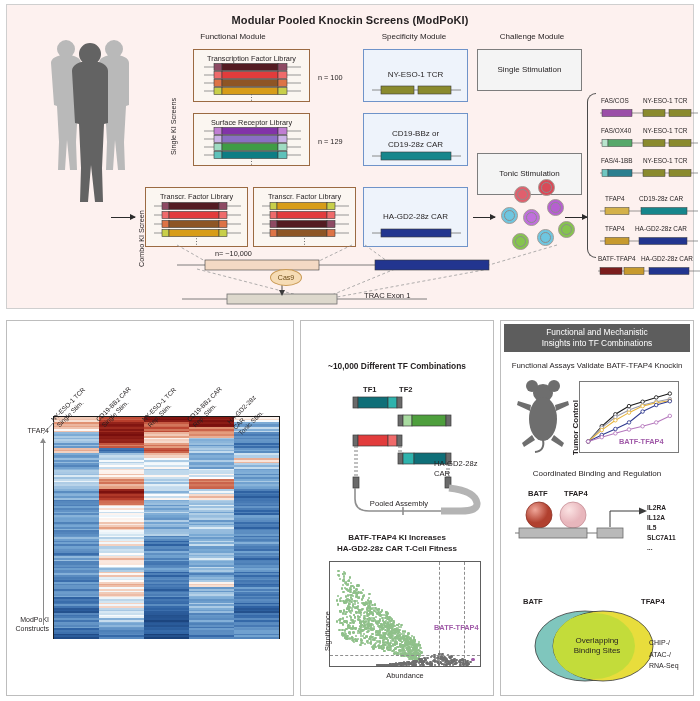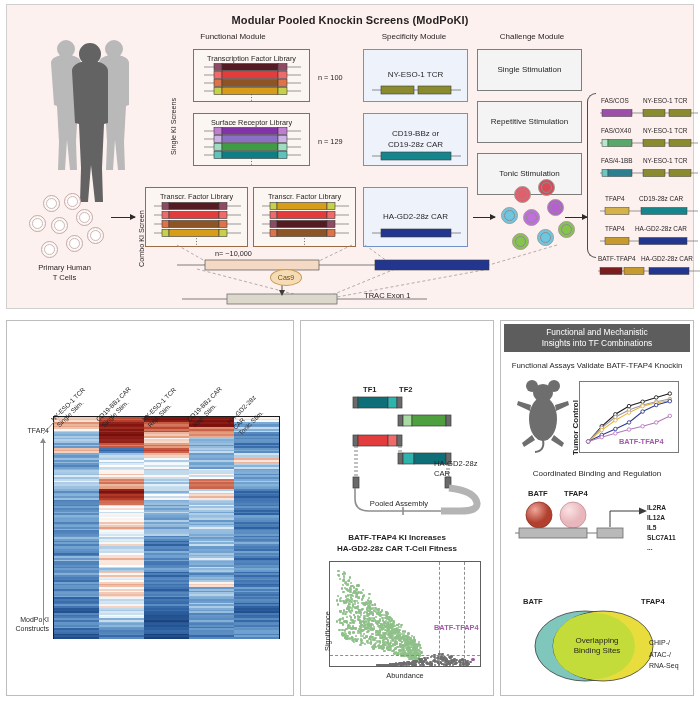--- a/index.html
+++ b/index.html
@@ -255,55 +255,24 @@
       <div class="box-ctr" style="padding-bottom:18px;">HA-GD2-28z CAR</div>
       <svg viewBox="0 0 105 60" style="position:absolute;left:0;top:0;width:105px;height:60px;">
         <line x1="8" y1="45" x2="97" y2="45" stroke="#6f6f6f" stroke-width=".8"></line>
         <rect x="17" y="41" width="70" height="8" fill="#22358f" stroke="#3b3b3b" stroke-width=".6"></rect>
       </svg>
     </div>
 
     <div class="mod-box gray" style="left:470px;top:44px;width:105px;height:42px;">
       <div class="box-ctr">Single Stimulation</div>
     </div>
-    <div class="mod-box gray" style="left:470px;top:96px;width:105px;height:42px;">
-      <div class="box-ctr">Repetitive Stimulation</div>
-    </div>
     <div class="mod-box gray" style="left:470px;top:148px;width:105px;height:42px;">
       <div class="box-ctr">Tonic Stimulation</div>
     </div>
 
-    <div class="tcells" style="left:10px;top:188px;width:95px;height:80px;">
-      <div class="tcell" style="left:26px;top:2px;width:17px;height:17px;">
-          <i></i>
-        </div>
-      <div class="tcell" style="left:47px;top:0px;width:17px;height:17px;">
-          <i></i>
-        </div>
-      <div class="tcell" style="left:59px;top:16px;width:17px;height:17px;">
-          <i></i>
-        </div>
-      <div class="tcell" style="left:12px;top:22px;width:17px;height:17px;">
-          <i></i>
-        </div>
-      <div class="tcell" style="left:34px;top:24px;width:17px;height:17px;">
-          <i></i>
-        </div>
-      <div class="tcell" style="left:70px;top:34px;width:17px;height:17px;">
-          <i></i>
-        </div>
-      <div class="tcell" style="left:49px;top:42px;width:17px;height:17px;">
-          <i></i>
-        </div>
-      <div class="tcell" style="left:24px;top:48px;width:17px;height:17px;">
-          <i></i>
-        </div>
-      <div class="cap" style="left:0;top:70px;white-space:pre-line;">Primary Human
-T Cells</div>
-    </div>
 
     <div class="arrow" style="left:104px;top:212px;width:24px;"></div>
     <div class="arrow" style="left:466px;top:212px;width:22px;"></div>
     <div class="arrow" style="left:558px;top:212px;width:22px;"></div>
 
     <div style="position:absolute;left:492px;top:178px;width:70px;height:72px;">
       <div class="ocell" style="left:15px;top:3px;width:17px;height:17px;background:#e05f6d;">
           <i></i>
         </div>
       <div class="ocell" style="left:39px;top:-4px;width:17px;height:17px;background:#d94a58;">
@@ -1092,20 +1061,21 @@
 Constructs</div>
     <svg style="position:absolute;left:36px;top:100px;width:12px;height:16px;" viewBox="0 0 12 16">
       <line x1="0" y1="13" x2="11" y2="1" stroke="#8a8a8a" stroke-width=".9"></line>
     </svg>
     <div class="axarrow" style="left:36px;top:122px;height:182px;"></div>
 
   </div>
 
   <div class="bpanel" id="panel-mid">
 
+    <div class="mlabel" style="top:40px;font-weight:bold;font-size:8.4px;">~10,000 Different TF Combinations</div>
 
     <div class="plain" style="left:62px;top:64px;font-weight:bold;">TF1</div>
     <div class="plain" style="left:98px;top:64px;font-weight:bold;">TF2</div>
 
     <svg style="position:absolute;left:40px;top:74px;width:150px;height:120px;" viewBox="0 0 150 120">
       <g stroke="#3b3b3b" stroke-width=".7">
         <rect x="12" y="2" width="5" height="11" fill="#6a6a6a"></rect>
         <rect x="17" y="2" width="30" height="11" fill="#0f6f78"></rect>
         <rect x="47" y="2" width="9" height="11" fill="#2fb3ad"></rect>
         <rect x="56" y="2" width="5" height="11" fill="#6a6a6a"></rect>

